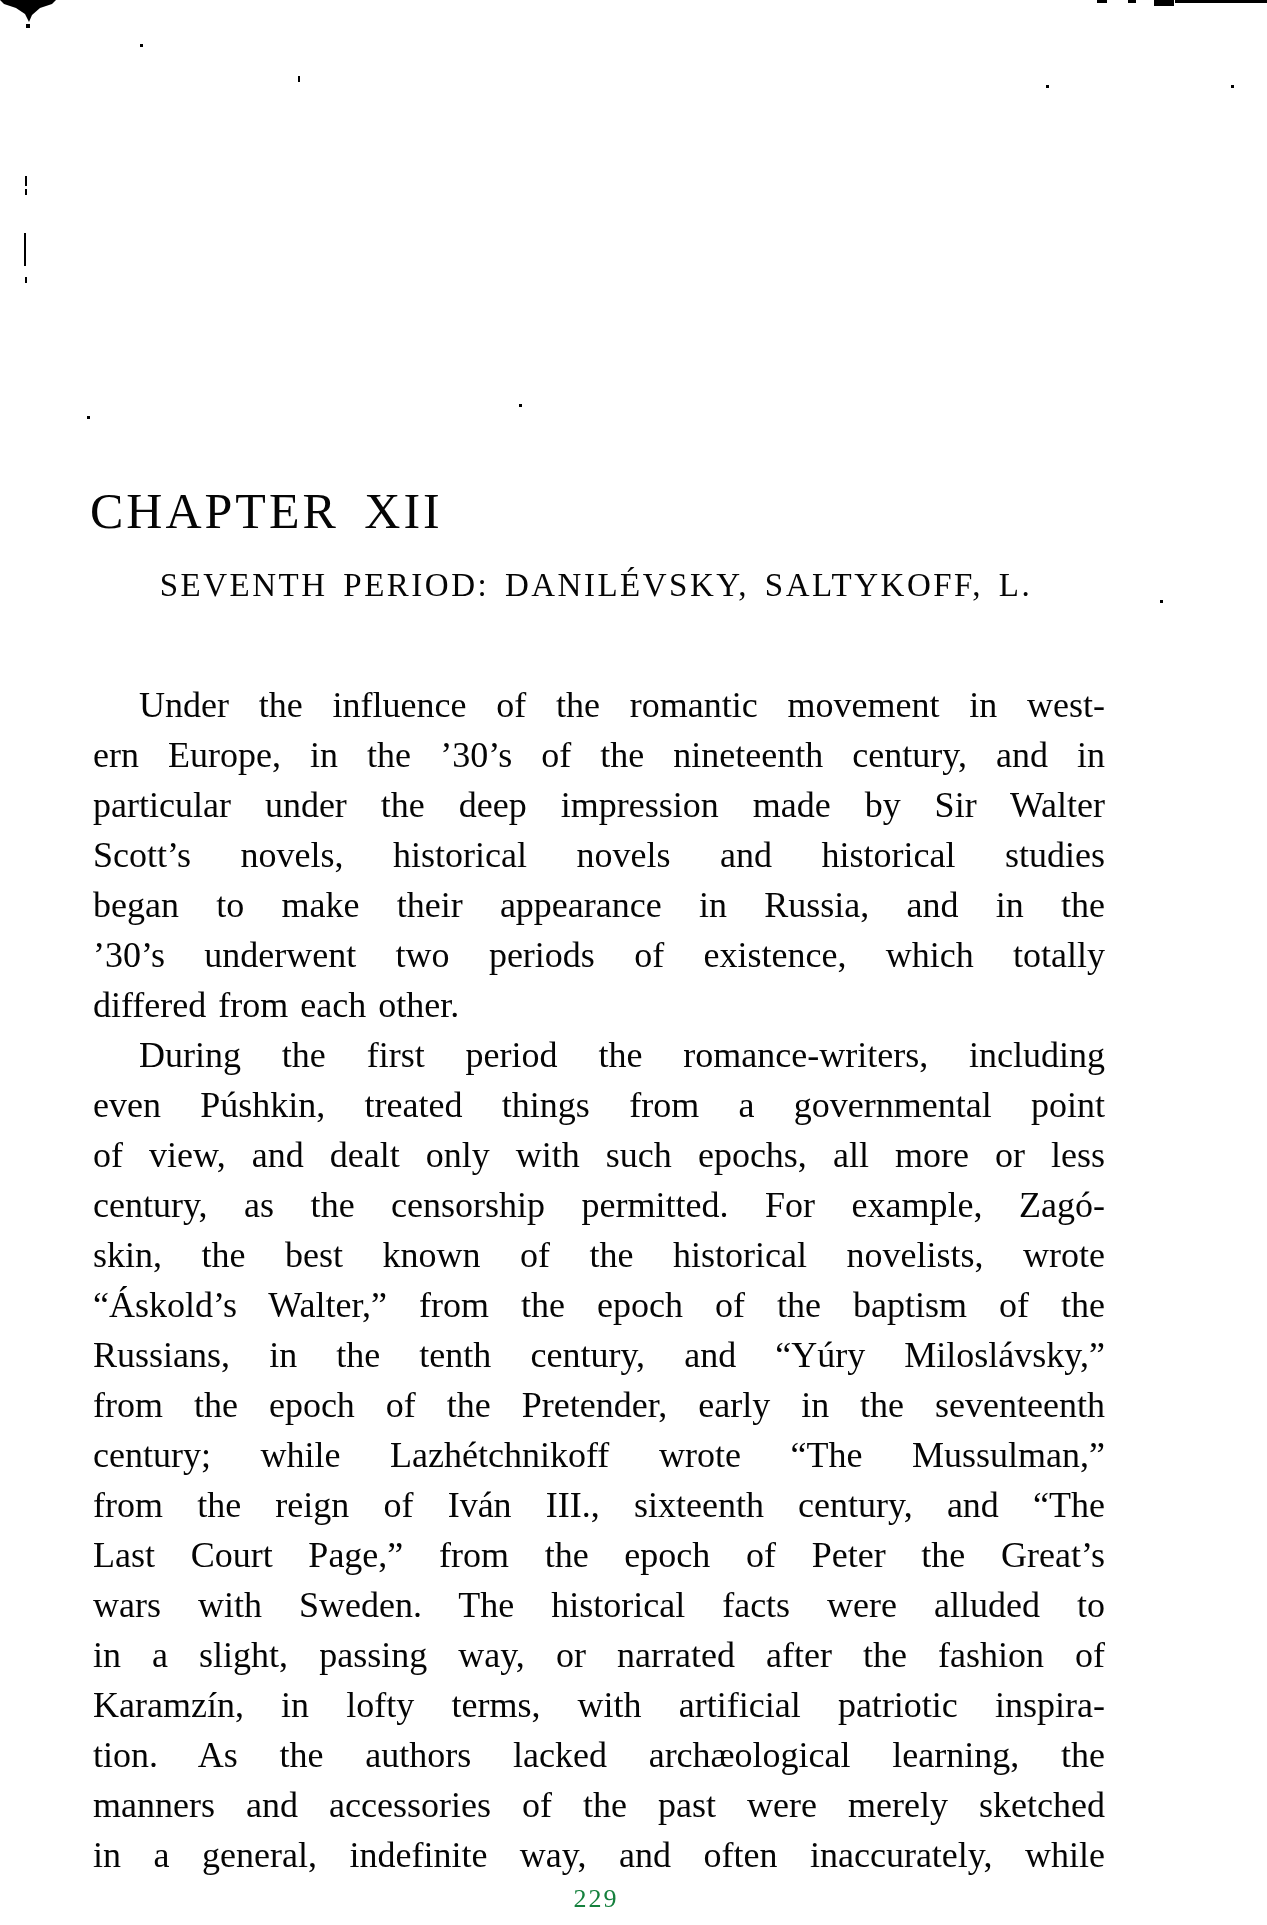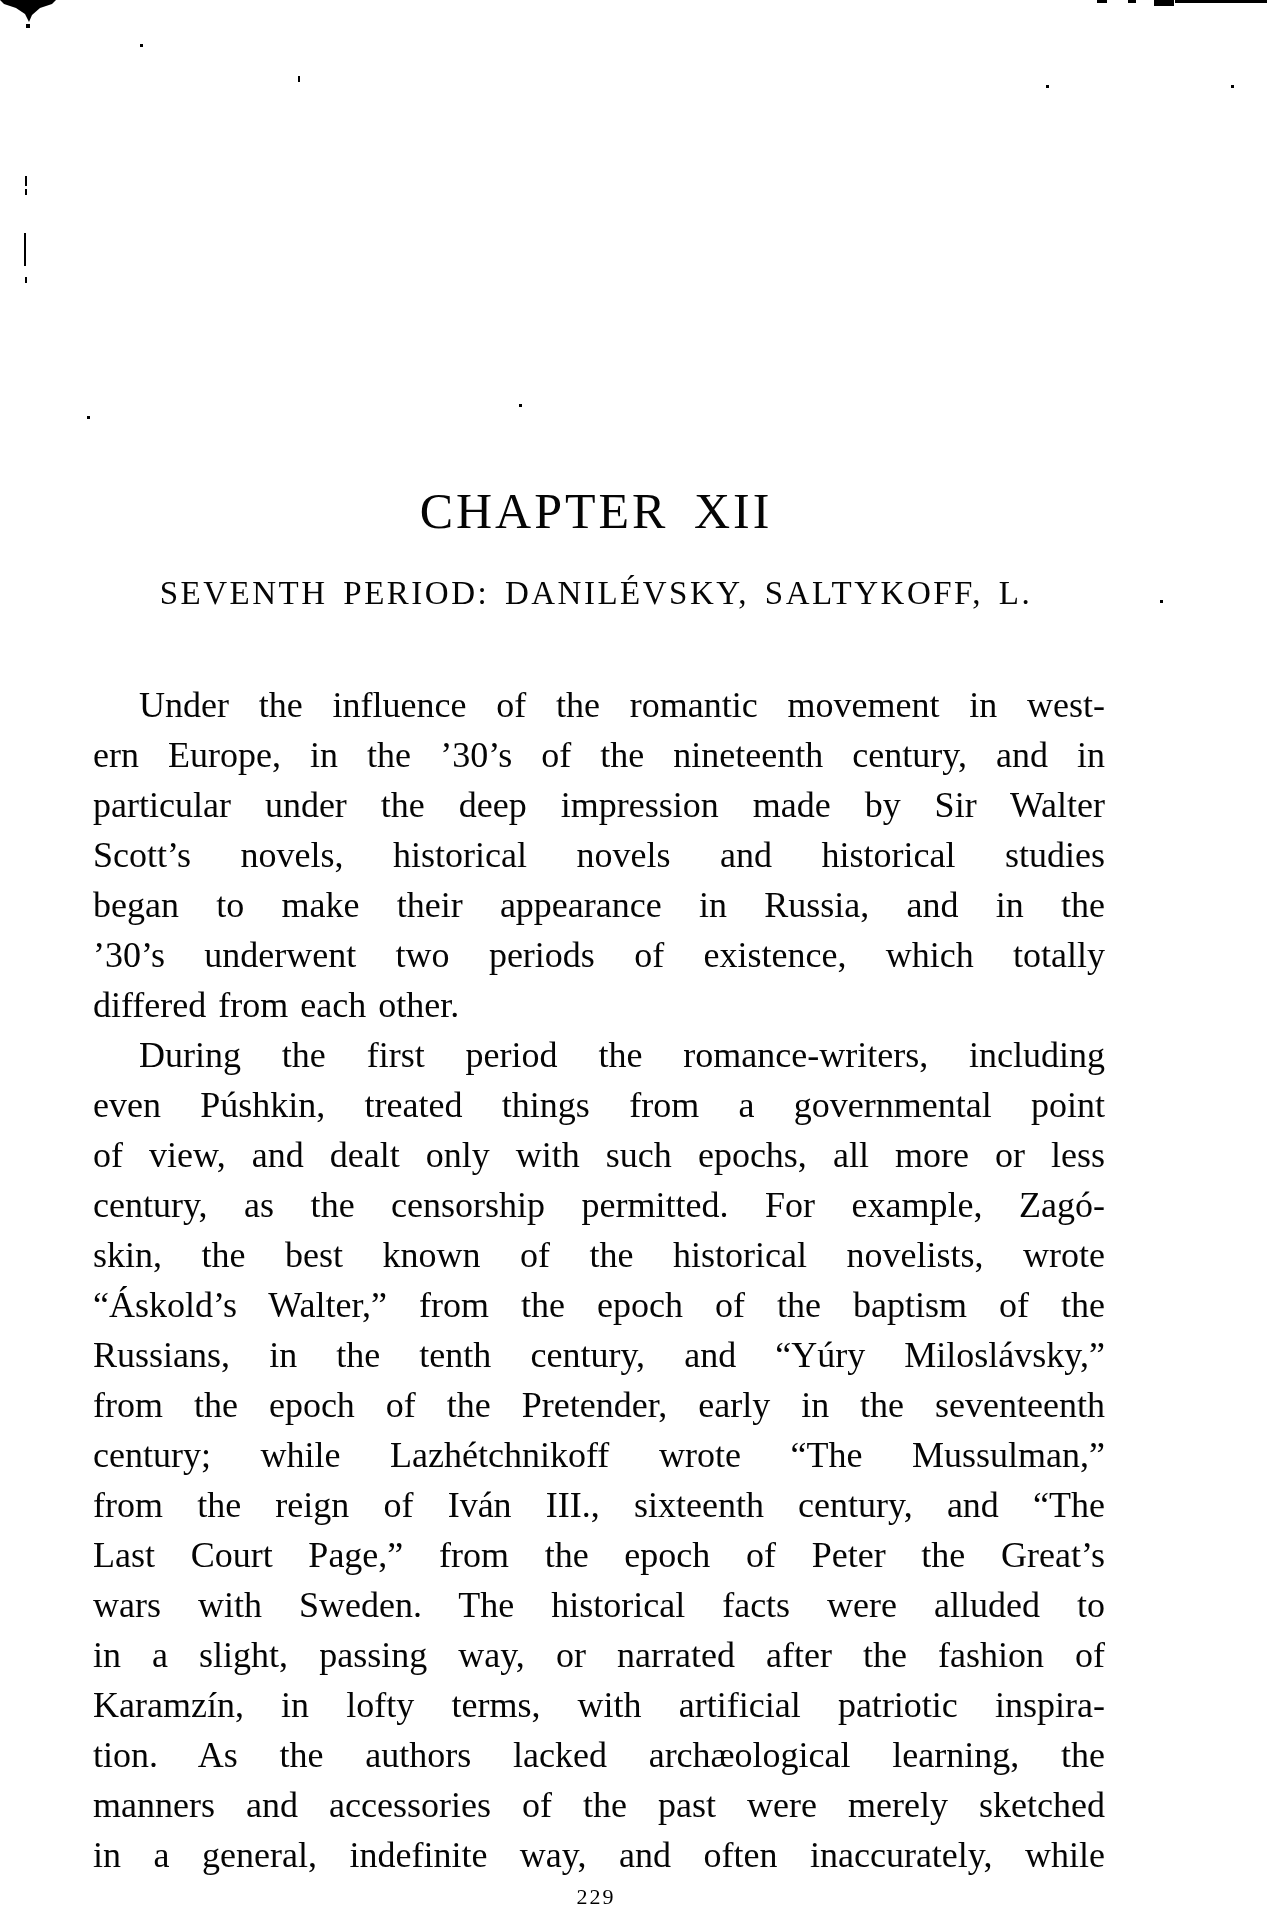--- a/index.html
+++ b/index.html
@@ -14,39 +14,37 @@
     background: #ffffff;
     color: #000000;
     font-family: "Liberation Serif", "DejaVu Serif", serif;
     overflow: hidden;
   }
   .chapter-heading {
     position: absolute;
     top: 482px;
     left: 90px;
     width: 1012px;
-    text-align: center;
     font-size: 50px;
     letter-spacing: 3px;
     word-spacing: 10px;
     white-space: nowrap;
     color: #050505;
   }
   .subtitle {
     position: absolute;
     top: 564px;
     left: 62px;
     width: 1068px;
     text-align: center;
     font-size: 33px;
     line-height: 43px;
     letter-spacing: 2.5px;
     word-spacing: 5px;
     color: #060606;
-    margin-top: 8px;
   }
   .body-text {
     position: absolute;
     top: 680px;
     left: 93px;
     width: 1012px;
     font-size: 36px;
     line-height: 50px;
     word-spacing: 3px;
     color: #050505;
@@ -62,23 +60,23 @@
   }
   .body-text .line.no-just {
     text-align-last: left;
   }
   .page-number {
     position: absolute;
     top: 1884px;
     left: 90px;
     width: 1012px;
     text-align: center;
-    font-size: 22px;
+    font-size: 26px;
     letter-spacing: 2px;
-    color: #000000;
+    color: #15803d;
   }
   .artifact {
     position: absolute;
     background: #000000;
   }
   .corner-blob {
     position: absolute;
     top: 0;
     left: 0;
   }

